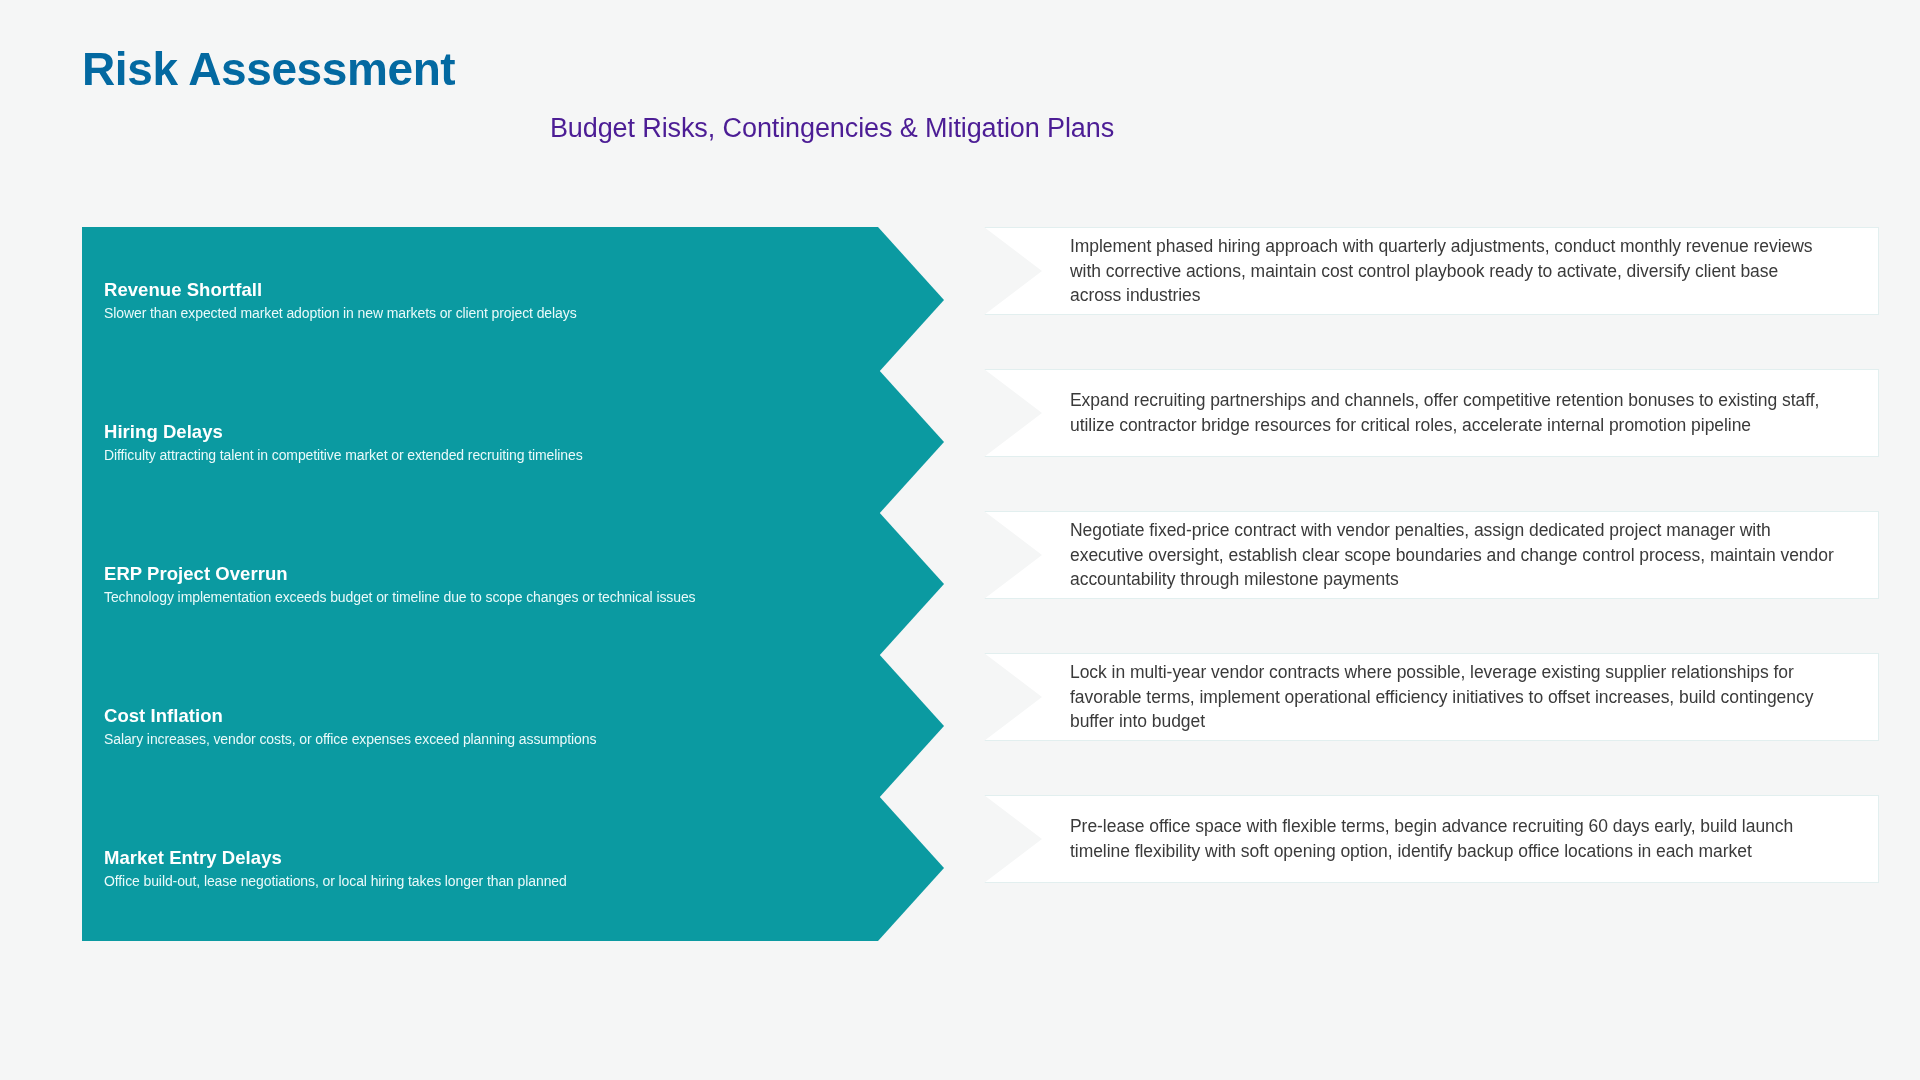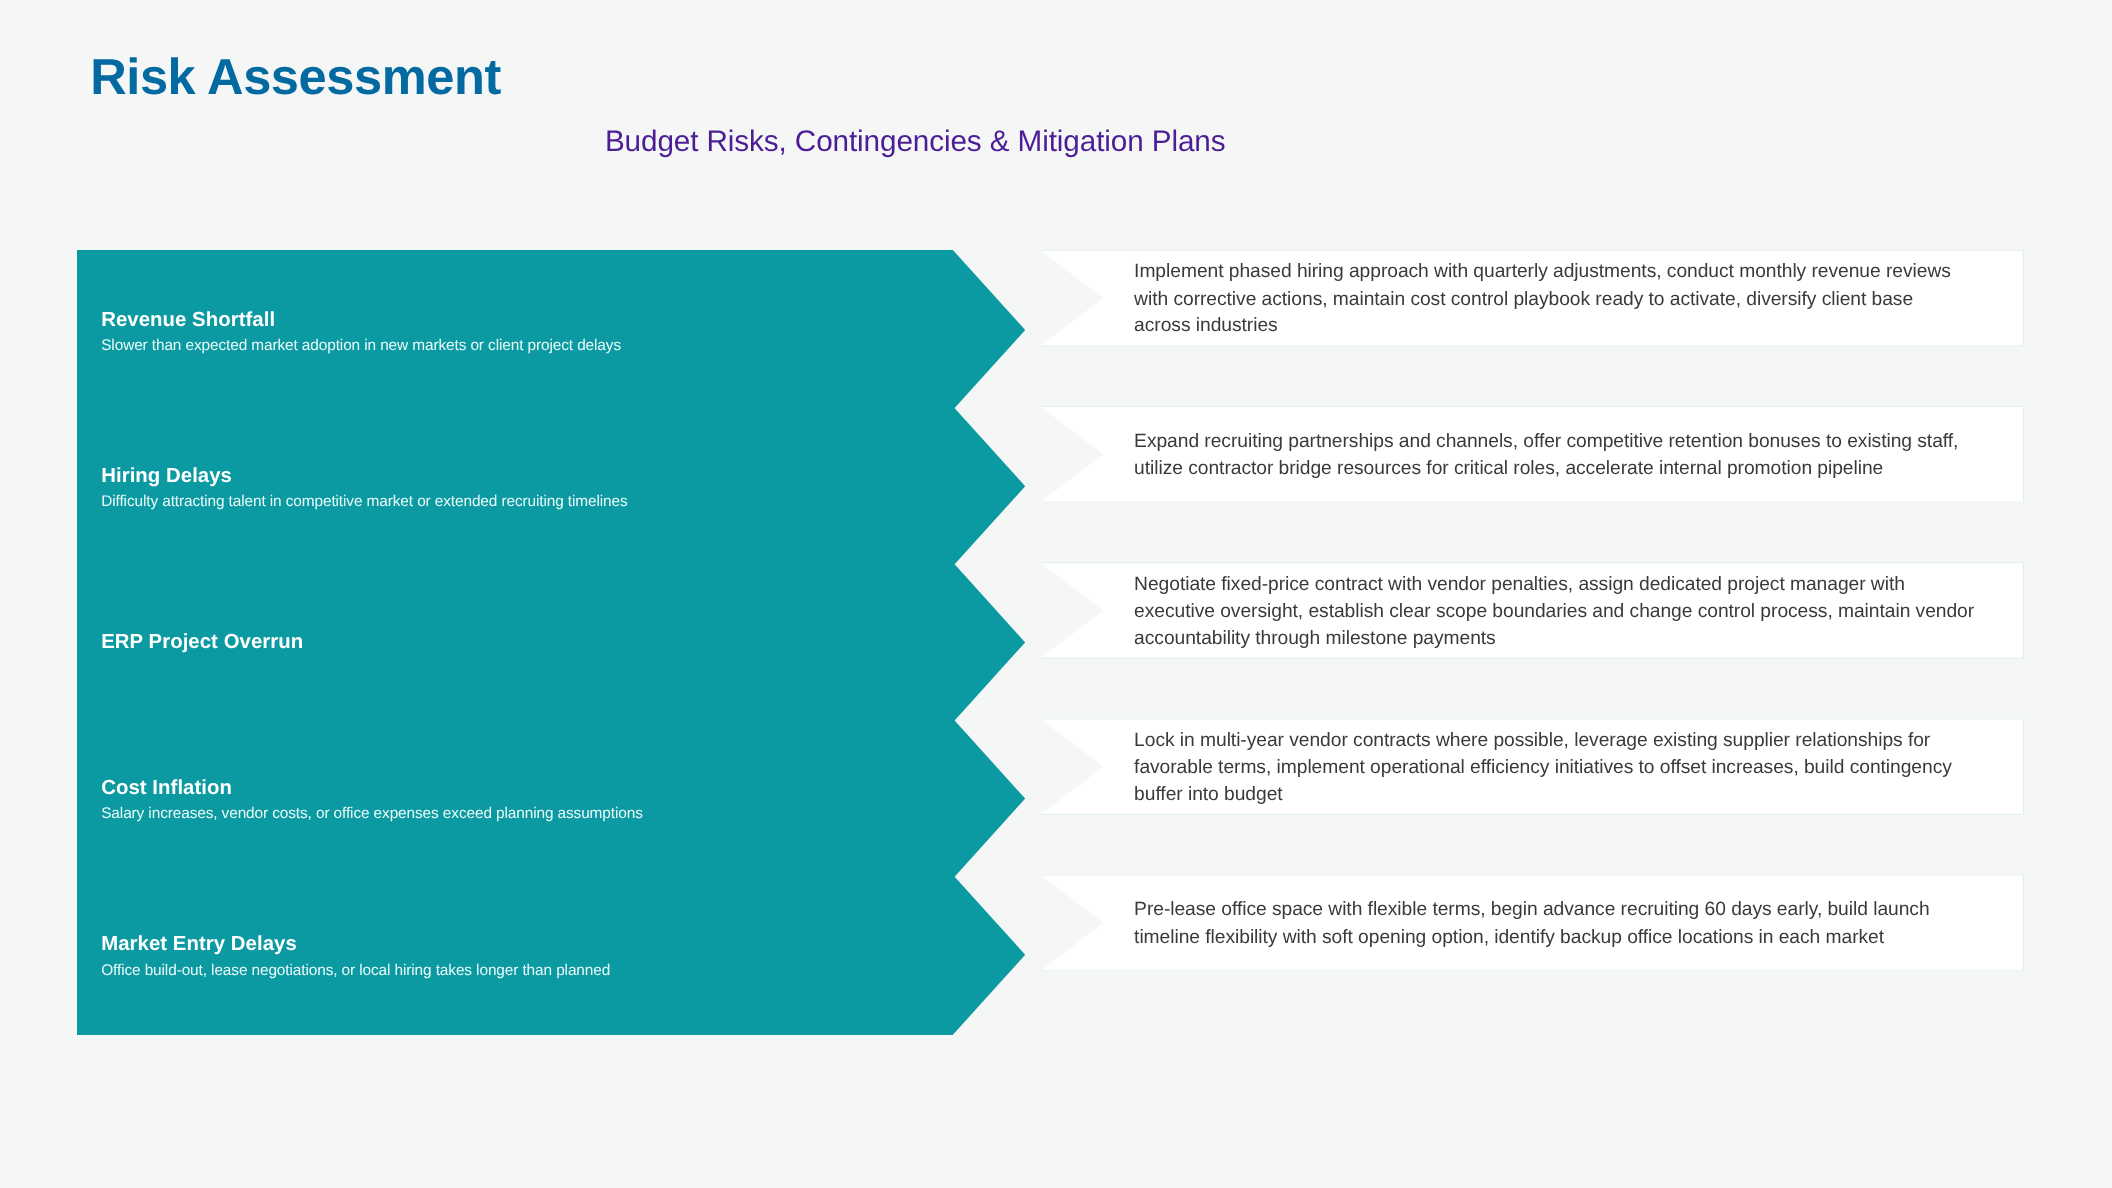--- a/index.html
+++ b/index.html
@@ -55,21 +55,21 @@
   }
   .risk-row {
     position: relative;
     height: 126px;
     margin-bottom: 16px;
   }
 
   
   .mitigation-card {
     position: absolute;
-    left: 945px;
+    left: 984px;
     top: 0;
     width: 895px;
     height: 88px;
     background: #ffffff;
     border: 1px solid #e2efef;
     box-sizing: border-box;
     display: flex;
     align-items: center;
     -webkit-clip-path: polygon(0 0, 100% 0, 100% 100%, 0 100%, 0 100%, 58px 50%, 0 0);
     clip-path: polygon(0 0, 100% 0, 100% 100%, 0 100%, 0 100%, 58px 50%, 0 0);
@@ -80,21 +80,21 @@
     padding-right: 44px;
     font-size: 17.5px;
     line-height: 1.42;
     color: #3a3a3a;
     letter-spacing: -0.05px;
   }
 
   
   .risk-block {
     position: absolute;
-    left: 70px;
+    left: 82px;
     top: 0;
     width: 862px;
     height: 146px;
     background: #0b9aa1;
     -webkit-clip-path: polygon(0 0, 796px 0, 862px 50%, 796px 100%, 0 100%);
     clip-path: polygon(0 0, 796px 0, 862px 50%, 796px 100%, 0 100%);
     display: flex;
     flex-direction: column;
     justify-content: center;
     padding-left: 22px;
@@ -149,20 +149,21 @@
         <div class="risk-desc">Difficulty attracting talent in competitive market or extended recruiting timelines</div>
       </div>
     </div>
 
     <div class="risk-row">
       <div class="mitigation-card">
         <div class="mitigation-text">Negotiate fixed-price contract with vendor penalties, assign dedicated project manager with executive oversight, establish clear scope boundaries and change control process, maintain vendor accountability through milestone payments</div>
       </div>
       <div class="risk-block">
         <div class="risk-name">ERP Project Overrun</div>
+        <div class="risk-desc">Technology implementation exceeds budget or timeline due to scope changes or technical issues</div>
       </div>
     </div>
 
     <div class="risk-row">
       <div class="mitigation-card">
         <div class="mitigation-text">Lock in multi-year vendor contracts where possible, leverage existing supplier relationships for favorable terms, implement operational efficiency initiatives to offset increases, build contingency buffer into budget</div>
       </div>
       <div class="risk-block">
         <div class="risk-name">Cost Inflation</div>
         <div class="risk-desc">Salary increases, vendor costs, or office expenses exceed planning assumptions</div>

